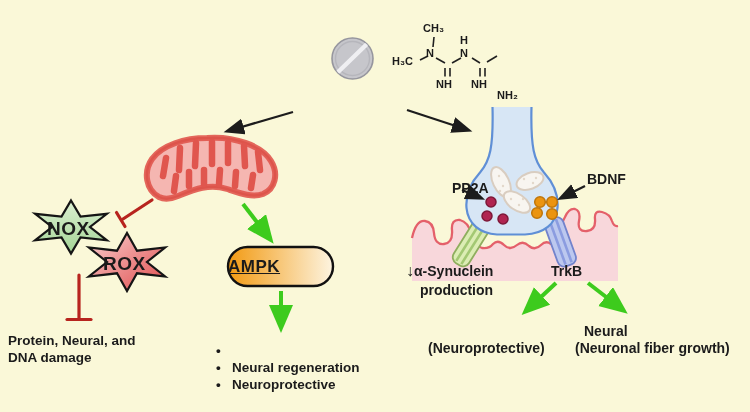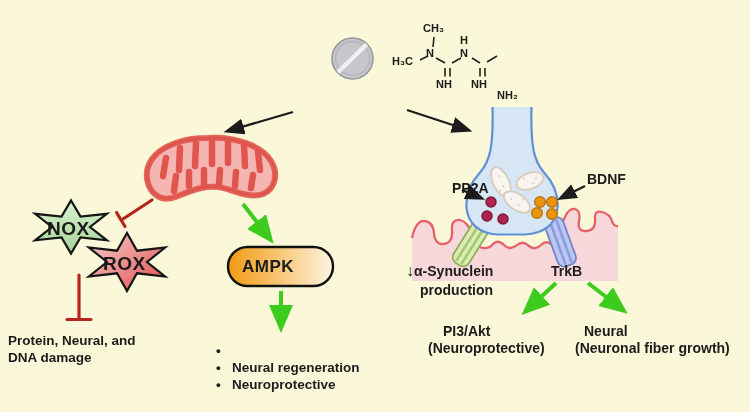--- a/index.html
+++ b/index.html
@@ -199,21 +199,21 @@
 <div class="lbl chem center" style="left:460px;top:47px;width:14px;">N</div>
 <div class="lbl chem center" style="left:436px;top:78px;width:28px;">NH</div>
 <div class="lbl chem center" style="left:471px;top:78px;width:28px;">NH</div>
 <div class="lbl chem" style="left:497px;top:45px;margin-top:44px;">NH₂</div>
 
 <div class="lbl star-lbl center" style="left:47px;top:218px;width:48px;">NOX</div>
 <div class="lbl star-lbl center" style="left:103px;top:253px;width:48px;">ROX</div>
 <div class="lbl small center prewrap" style="left:8px;top:332px;width:148px;white-space:pre-line;">Protein, Neural, and
 DNA damage</div>
 
-<div class="lbl ampk-lbl center" style="left:242px;top:257px;width:90px;">AMPK</div>
+<div class="lbl ampk-lbl center" style="left:228px;top:257px;width:90px;text-decoration:underline;">AMPK</div>
 <div class="lbl small" style="left:214px;top:342px;">
   <div class="li">
     <span class="blt">•</span>
   </div>
   <div class="li">
     <span class="blt">•</span>
     <span>Neural regeneration</span>
   </div>
   <div class="li">
     <span class="blt">•</span>
@@ -221,18 +221,17 @@
   </div>
 </div>
 
 <div class="lbl mid" style="left:420px;top:180px;padding-left:32px;">PP2A</div>
 <div class="lbl mid" style="left:587px;top:171px;">BDNF</div>
 <div class="lbl mid" style="left:406px;top:262px;">
   <span class="downArrow">↓</span><span>α-Synuclein</span>
 </div>
 <div class="lbl mid" style="left:420px;top:282px;">production</div>
 <div class="lbl mid" style="left:551px;top:263px;">TrkB</div>
-<div class="lbl mid center" style="left:443px;top:323px;width:120px;">PI3/Akt</div>
 <div class="lbl mid center" style="left:428px;top:340px;width:145px;">(Neuroprotective)</div>
 <div class="lbl mid center" style="left:584px;top:323px;width:120px;">Neural</div>
 <div class="lbl mid center" style="left:575px;top:340px;width:165px;">(Neuronal fiber growth)</div>
 
 </div>
 
 </body></html>

